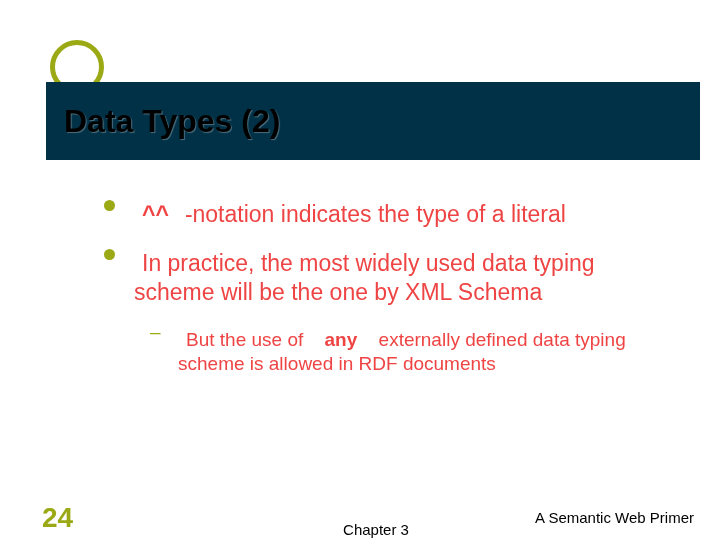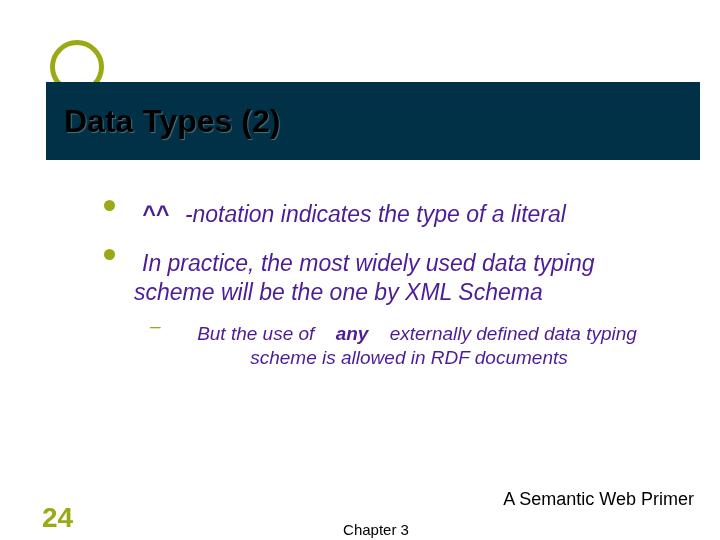--- a/index.html
+++ b/index.html
@@ -22,39 +22,38 @@
   .title-text {
     font-size: 32px;
     font-weight: bold;
     color: #000;
     text-shadow: 1px 1px 1px rgba(255,255,255,0.3);
   }
   .body {
     position: absolute;
     top: 160px; left: 72px;
     width: 600px;
-    color: #4c1d95;
-    font-style: italic;
+    color: #ef4444;
   }
   ul.lvl1 { list-style: none; }
   ul.lvl1 > li {
     position: relative;
     padding-left: 30px;
     font-size: 23px;
     line-height: 1.25;
     margin-bottom: 4px;
   }
   ul.lvl1 > li::before {
     content: "";
     position: absolute;
     left: 0; top: 8px;
     width: 11px; height: 11px;
     border-radius: 50%;
   }
-  ul.lvl2 { list-style: none; margin-bottom: 12px; text-align: center; }
+  ul.lvl2 { list-style: none; margin-top: 6px; margin-bottom: 12px; }
   ul.lvl2 > li {
     position: relative;
     padding-left: 28px;
     margin-left: 8px;
     font-size: 19px;
     line-height: 1.25;
     margin-bottom: 4px;
   }
   ul.lvl2 > li::before {
     content: "–";
@@ -71,22 +70,22 @@
   }
   .footer-center {
     position: absolute;
     left: 0; right: 0; bottom: 10px;
     text-align: center;
     font-size: 15px;
     pointer-events: none;
   }
   .footer-right {
     position: absolute;
-    right: 34px; bottom: 38px;
-    font-size: 18px;
+    right: 34px; bottom: 22px;
+    font-size: 15px;
   }
 </style>
 <style>ul.lvl1 > li::before{background:#9BA915;}ul.lvl2 > li::before{color:#9BA915;}.page-num{color:#9BA915;margin-top:32px;}</style></head>
 <body>
 
 <div class="slide">
 
   <div class="accent-circle" style="border-color: rgb(155, 169, 21);"></div>
 
   <div class="title-bar" style="background: rgb(0, 49, 71);">

